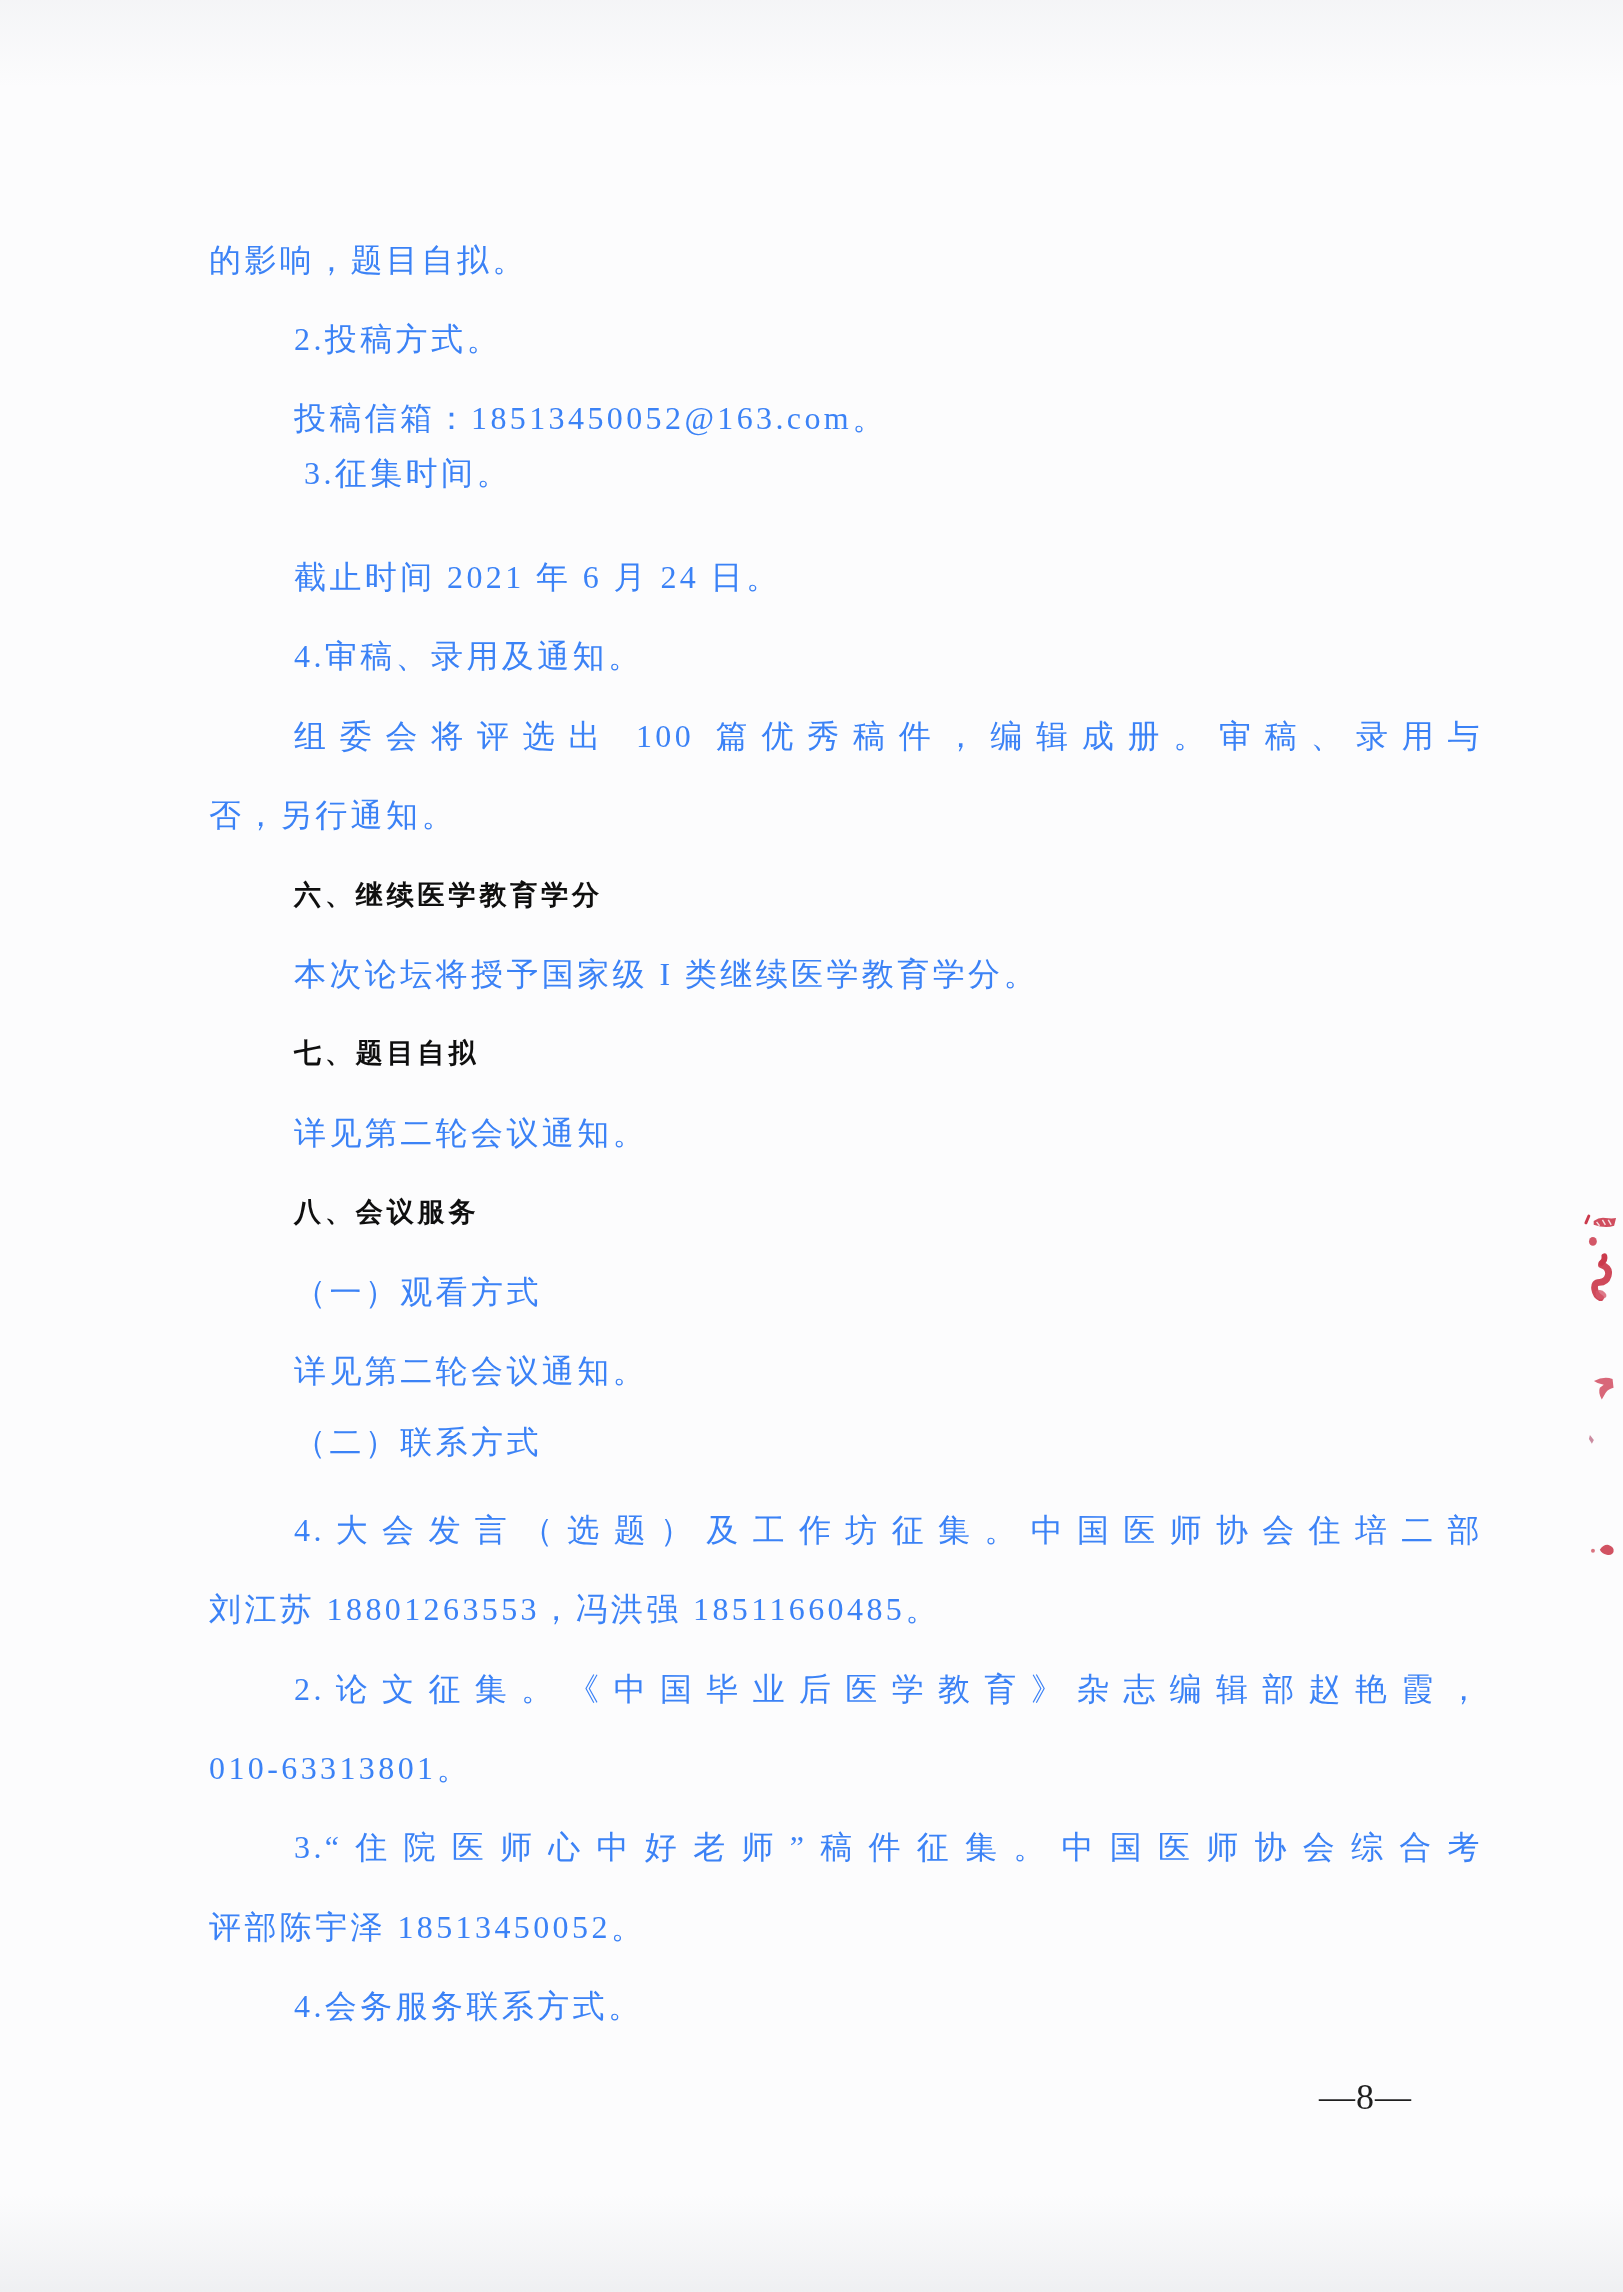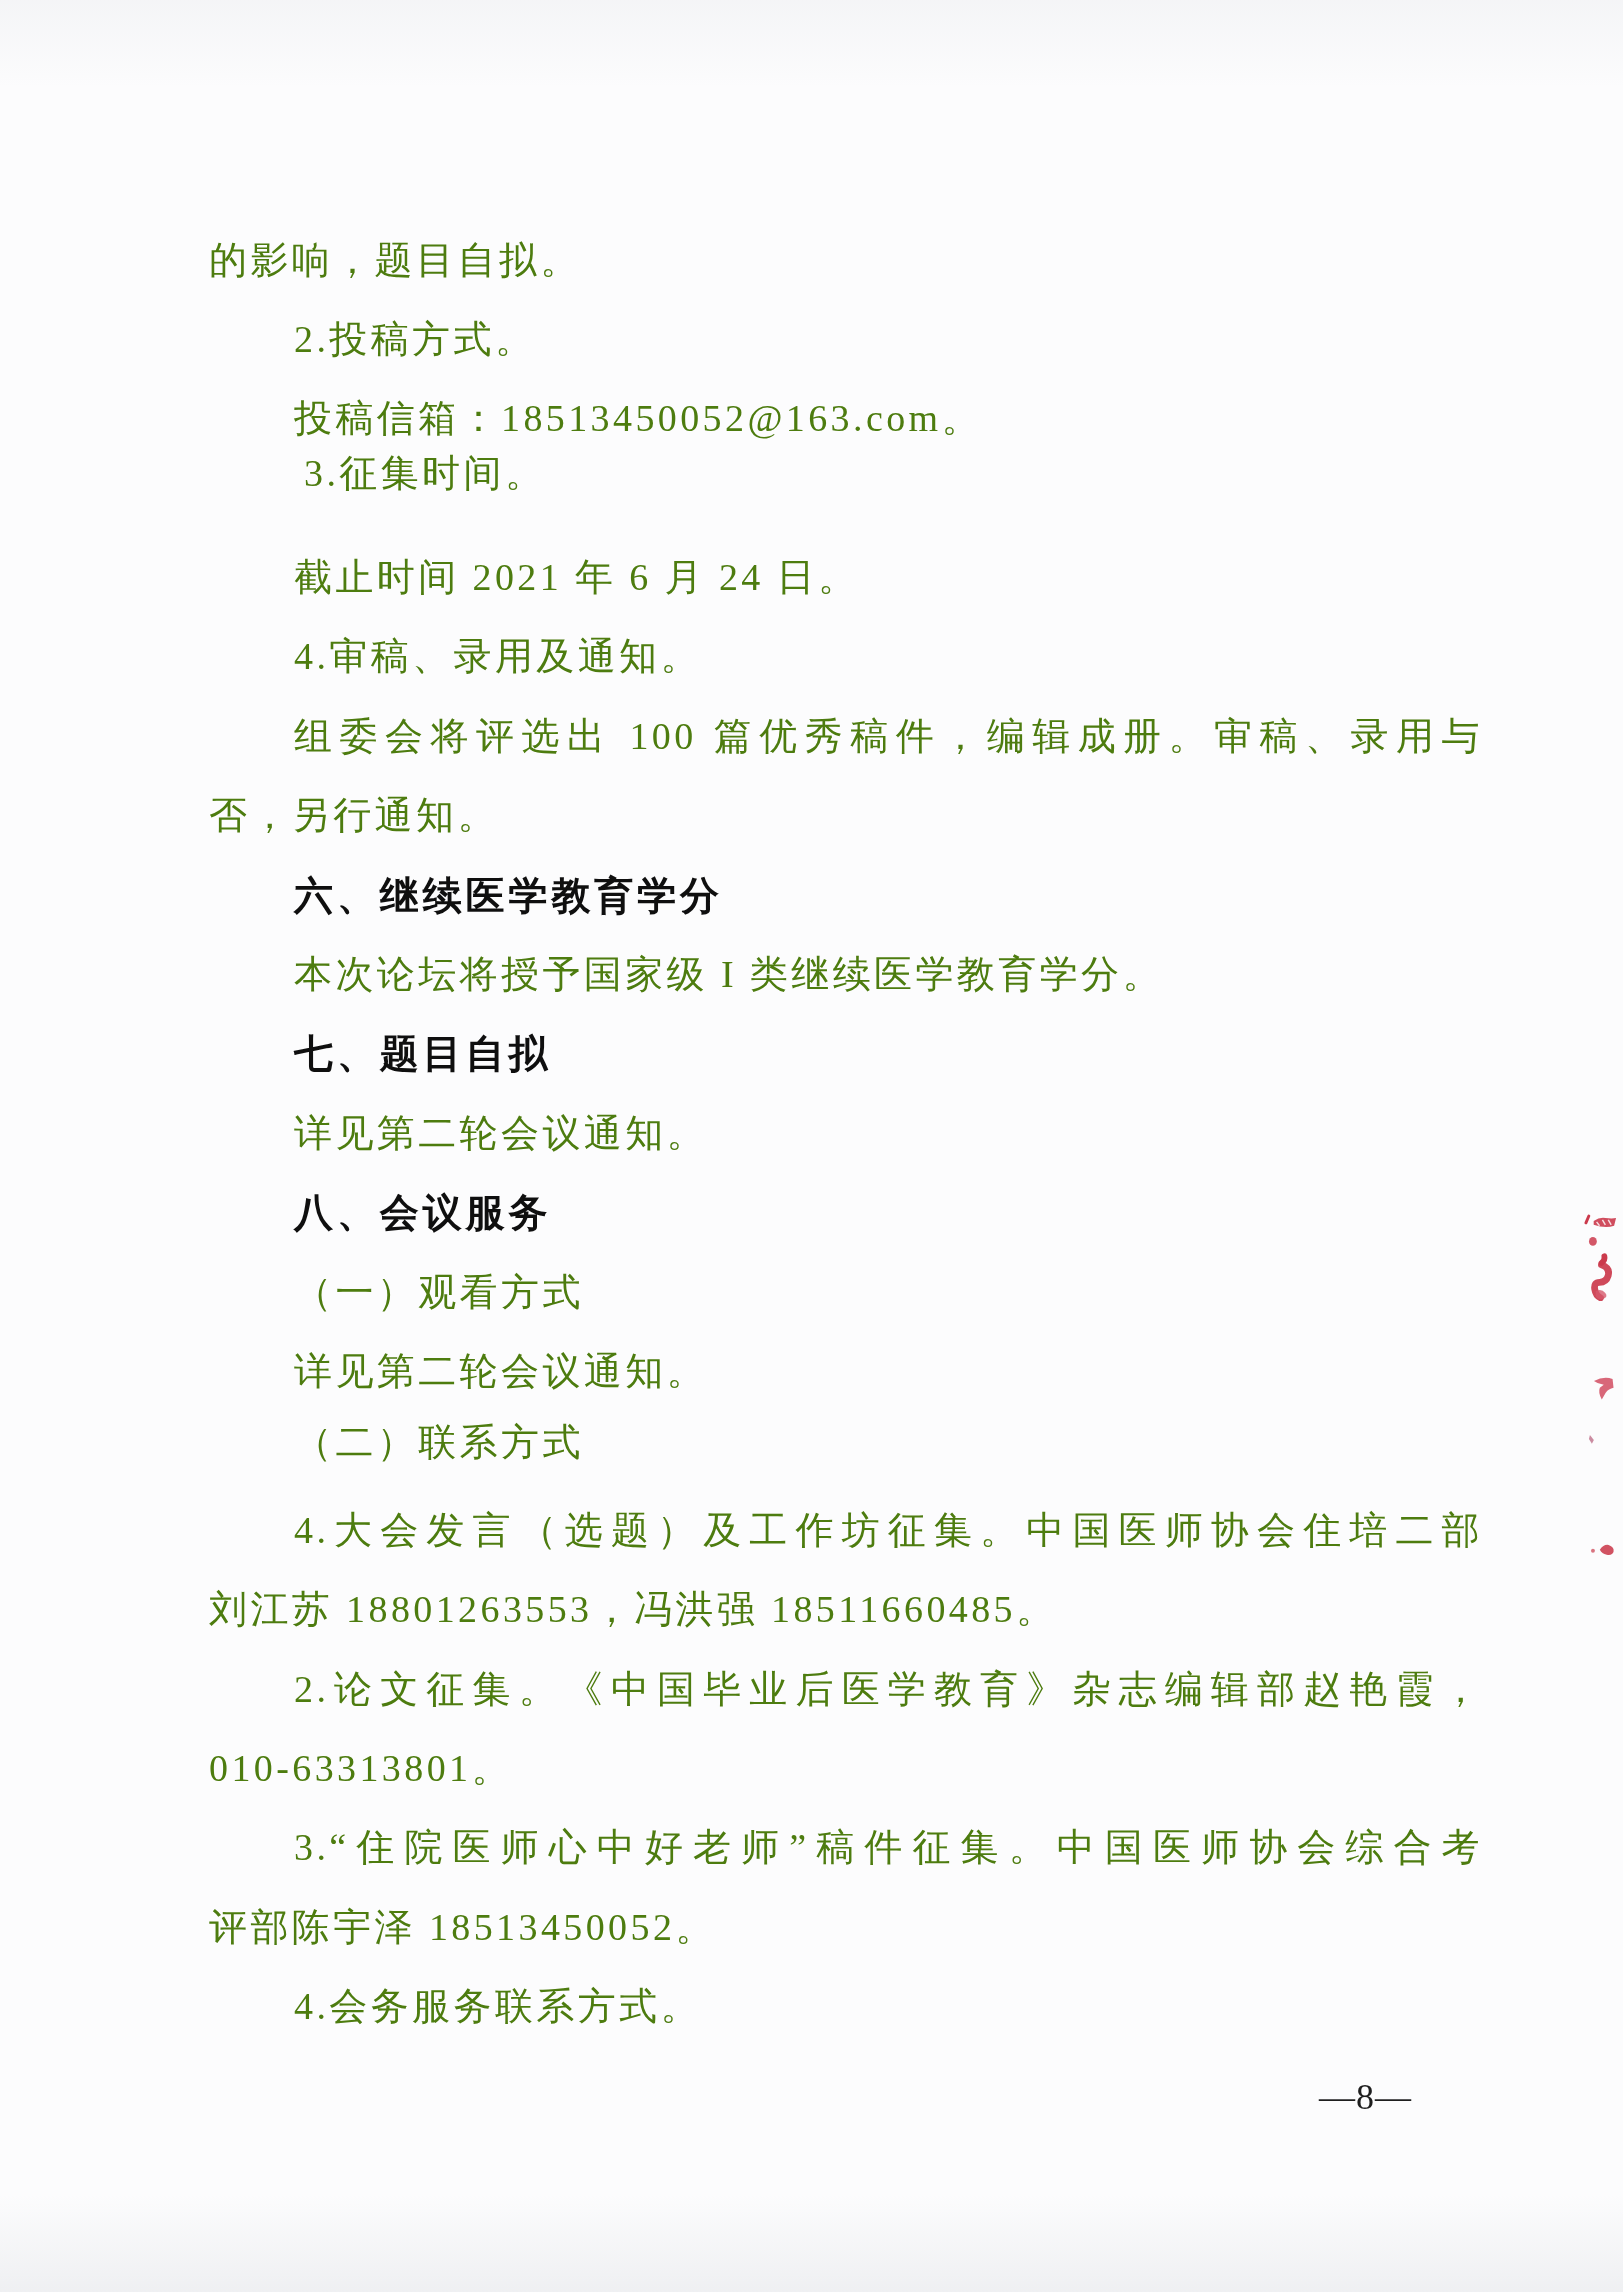--- a/index.html
+++ b/index.html
@@ -32,30 +32,30 @@
     height: 98px;
     background: linear-gradient(0deg, rgba(168,174,184,0.16), rgba(168,174,184,0));
     pointer-events: none;
   }
   .line {
     position: absolute;
     left: 209px;
     height: 79px;
     line-height: 79px;
     white-space: pre;
-    font-size: 38px;
+    font-size: 32px;
     letter-spacing: 3.4px;
-    color: #4d7c0f;
+    color: #3b82f6;
   }
   .line.indent { left: 294px; }
   .line.heading {
     font-family: "Liberation Sans", "DejaVu Sans", sans-serif;
     font-weight: 700;
     color: #0f0f0f;
-    font-size: 39px;
+    font-size: 27px;
     letter-spacing: 3.9px;
   }
   .line.fill {
     right: 140px;
     white-space: normal;
     text-align: justify;
     text-align-last: justify;
   }
   .page-number {
     position: absolute;

